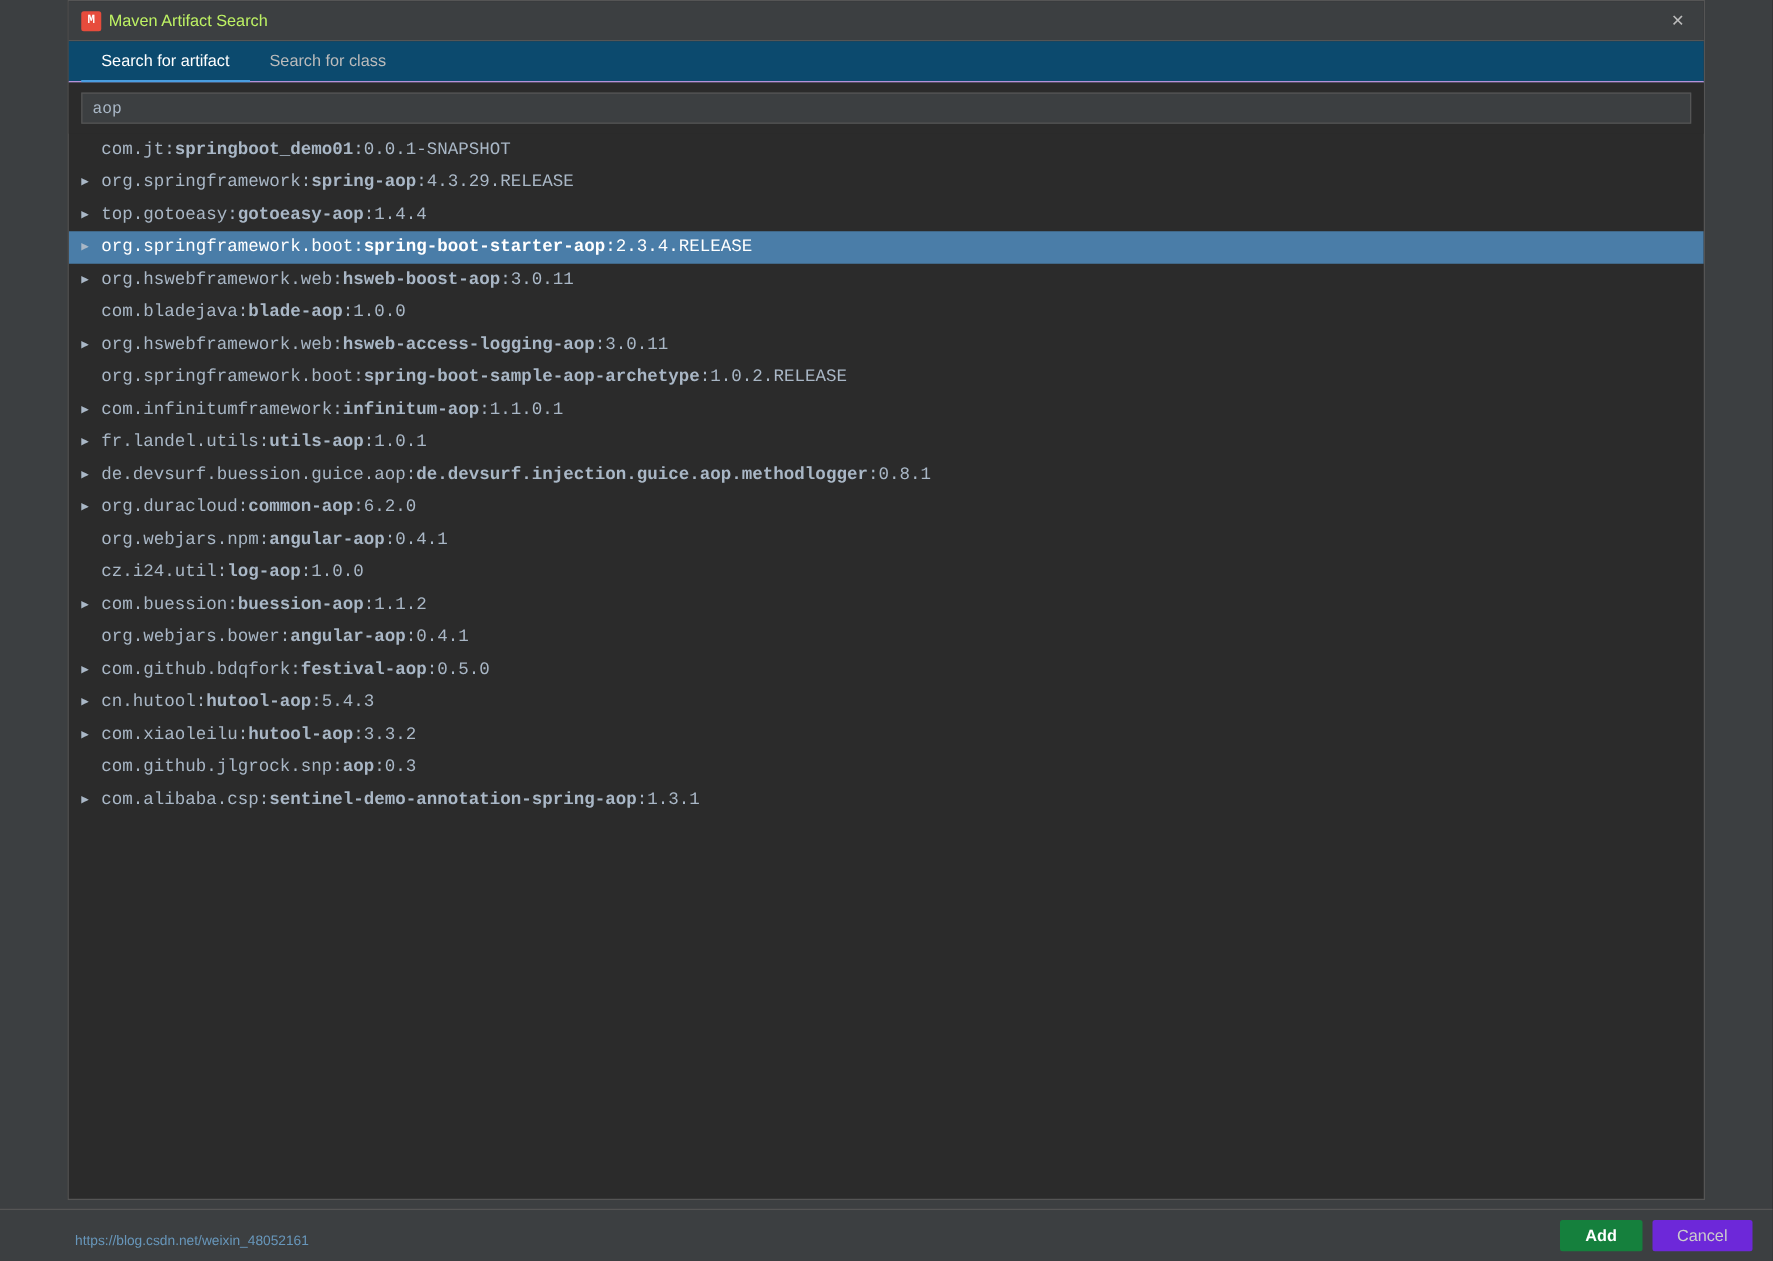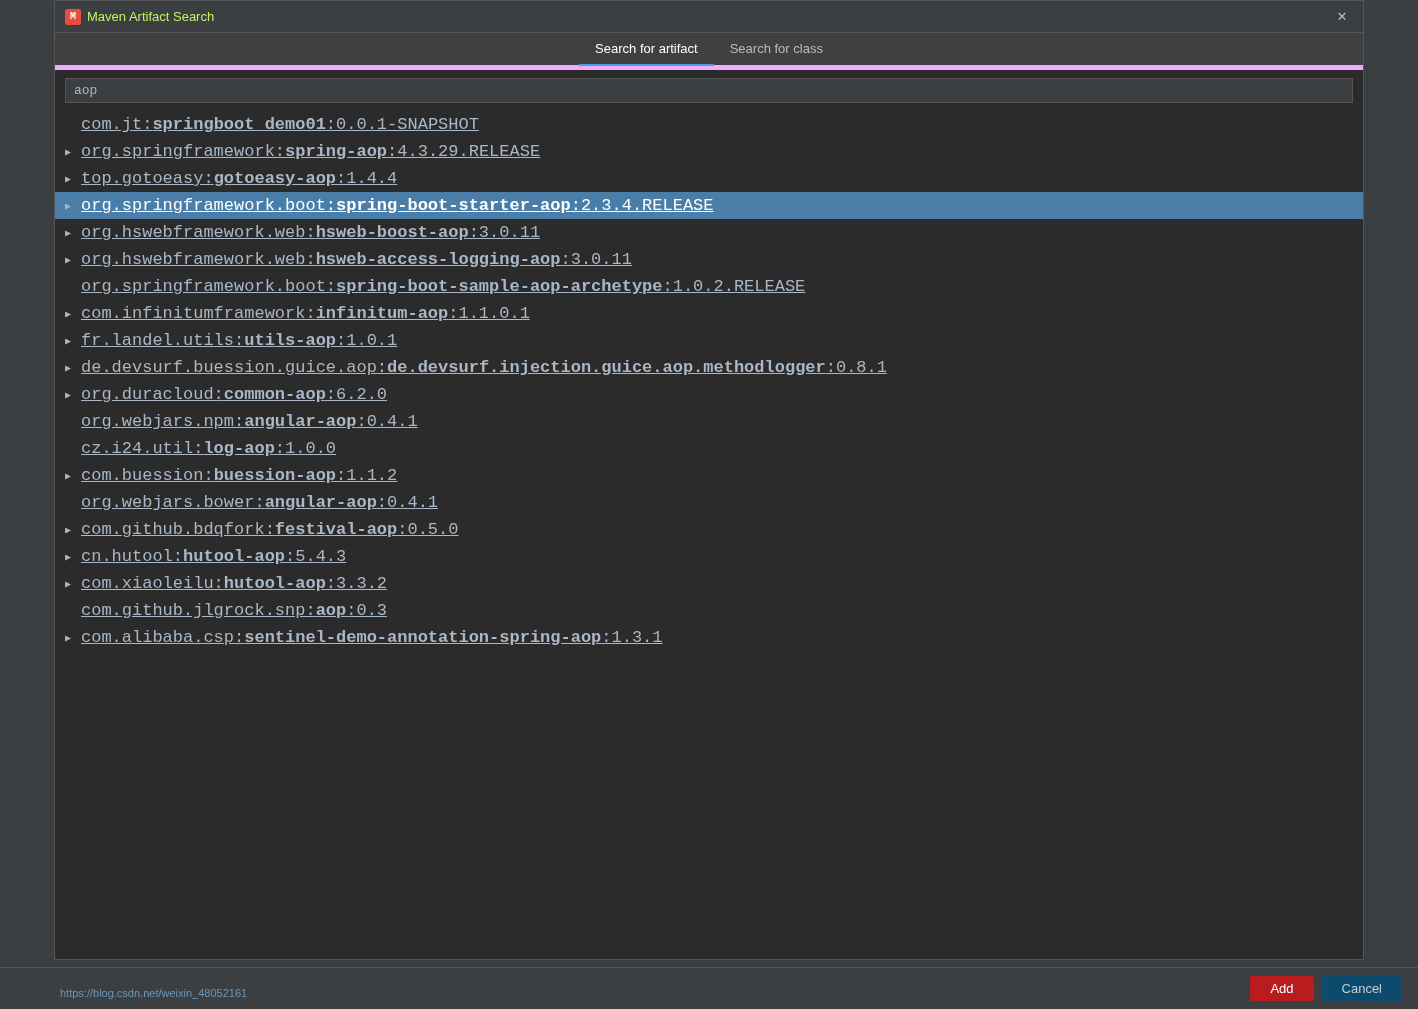--- a/index.html
+++ b/index.html
@@ -70,24 +70,23 @@
       cursor: pointer;
       color: #bbbbbb;
       font-size: 16px;
       padding: 2px 6px;
       line-height: 1;
     }
 
     .tabs {
       display: flex;
       padding: 0 10px;
-      background: #404040;
-      border-bottom: 5px solid #f0abfc;
+      background: #0c4a6e;
+      border-bottom: 1px solid #f0abfc;
       flex-shrink: 0;
-      justify-content: center;
     }
 
     .tab {
       padding: 8px 16px;
       cursor: pointer;
       font-family: Arial, sans-serif;
       font-size: 13px;
       color: #bbbbbb;
       border-bottom: 2px solid transparent;
       margin-bottom: -1px;
@@ -135,23 +134,22 @@
 
     .result-item .expand-arrow {
       width: 16px;
       flex-shrink: 0;
       color: #a9b7c6;
       font-size: 10px;
     }
 
     .result-item .artifact-text {
       font-family: 'Courier New', Courier, monospace;
-      font-size: 17px;
-      color: #a9b7c6;
-      text-decoration: underline;
+      font-size: 14px;
+      color: #a9b7c6;
     }
 
     .result-item.selected .artifact-text {
       color: #ffffff;
     }
 
     .artifact-normal {
       color: #a9b7c6;
     }
 
@@ -182,26 +180,27 @@
     .btn {
       padding: 5px 20px;
       font-family: Arial, sans-serif;
       font-size: 13px;
       cursor: pointer;
       border: none;
       border-radius: 2px;
     }
 
     .btn-add {
-      background: #b91c1c;
+      background: #15803d;
       color: white;
+      font-weight: bold;
     }
 
     .btn-cancel {
-      background: #0c4a6e;
+      background: #6d28d9;
       color: #cccccc;
     }
 
     .url-hint {
       position: absolute;
       bottom: 10px;
       left: 60px;
       color: #6897bb;
       font-family: Liberation Sans, sans-serif;
       font-size: 11px;
@@ -244,20 +243,24 @@
       </div>
       <div class="result-item selected">
         <span class="expand-arrow">▶</span>
         <span class="artifact-text"><span class="artifact-normal">org.springframework.boot:</span><span class="artifact-bold" style="font-weight: bold;">spring-boot-starter-aop</span><span class="artifact-normal">:2.3.4.RELEASE</span></span>
       </div>
       <div class="result-item">
         <span class="expand-arrow">▶</span>
         <span class="artifact-text"><span class="artifact-normal">org.hswebframework.web:</span><span class="artifact-bold" style="font-weight: bold;">hsweb-boost-aop</span><span class="artifact-normal">:3.0.11</span></span>
       </div>
       <div class="result-item">
+        <span class="expand-arrow"></span>
+        <span class="artifact-text"><span class="artifact-normal">com.bladejava:</span><span class="artifact-bold" style="font-weight: bold;">blade-aop</span><span class="artifact-normal">:1.0.0</span></span>
+      </div>
+      <div class="result-item">
         <span class="expand-arrow">▶</span>
         <span class="artifact-text"><span class="artifact-normal">org.hswebframework.web:</span><span class="artifact-bold" style="font-weight: bold; text-align: right;">hsweb-access-logging-aop</span><span class="artifact-normal">:3.0.11</span></span>
       </div>
       <div class="result-item">
         <span class="expand-arrow"></span>
         <span class="artifact-text"><span class="artifact-normal">org.springframework.boot:</span><span class="artifact-bold" style="font-weight: bold;">spring-boot-sample-aop-archetype</span><span class="artifact-normal">:1.0.2.RELEASE</span></span>
       </div>
       <div class="result-item">
         <span class="expand-arrow">▶</span>
         <span class="artifact-text"><span class="artifact-normal">com.infinitumframework:</span><span class="artifact-bold" style="font-weight: bold;">infinitum-aop</span><span class="artifact-normal">:1.1.0.1</span></span>

